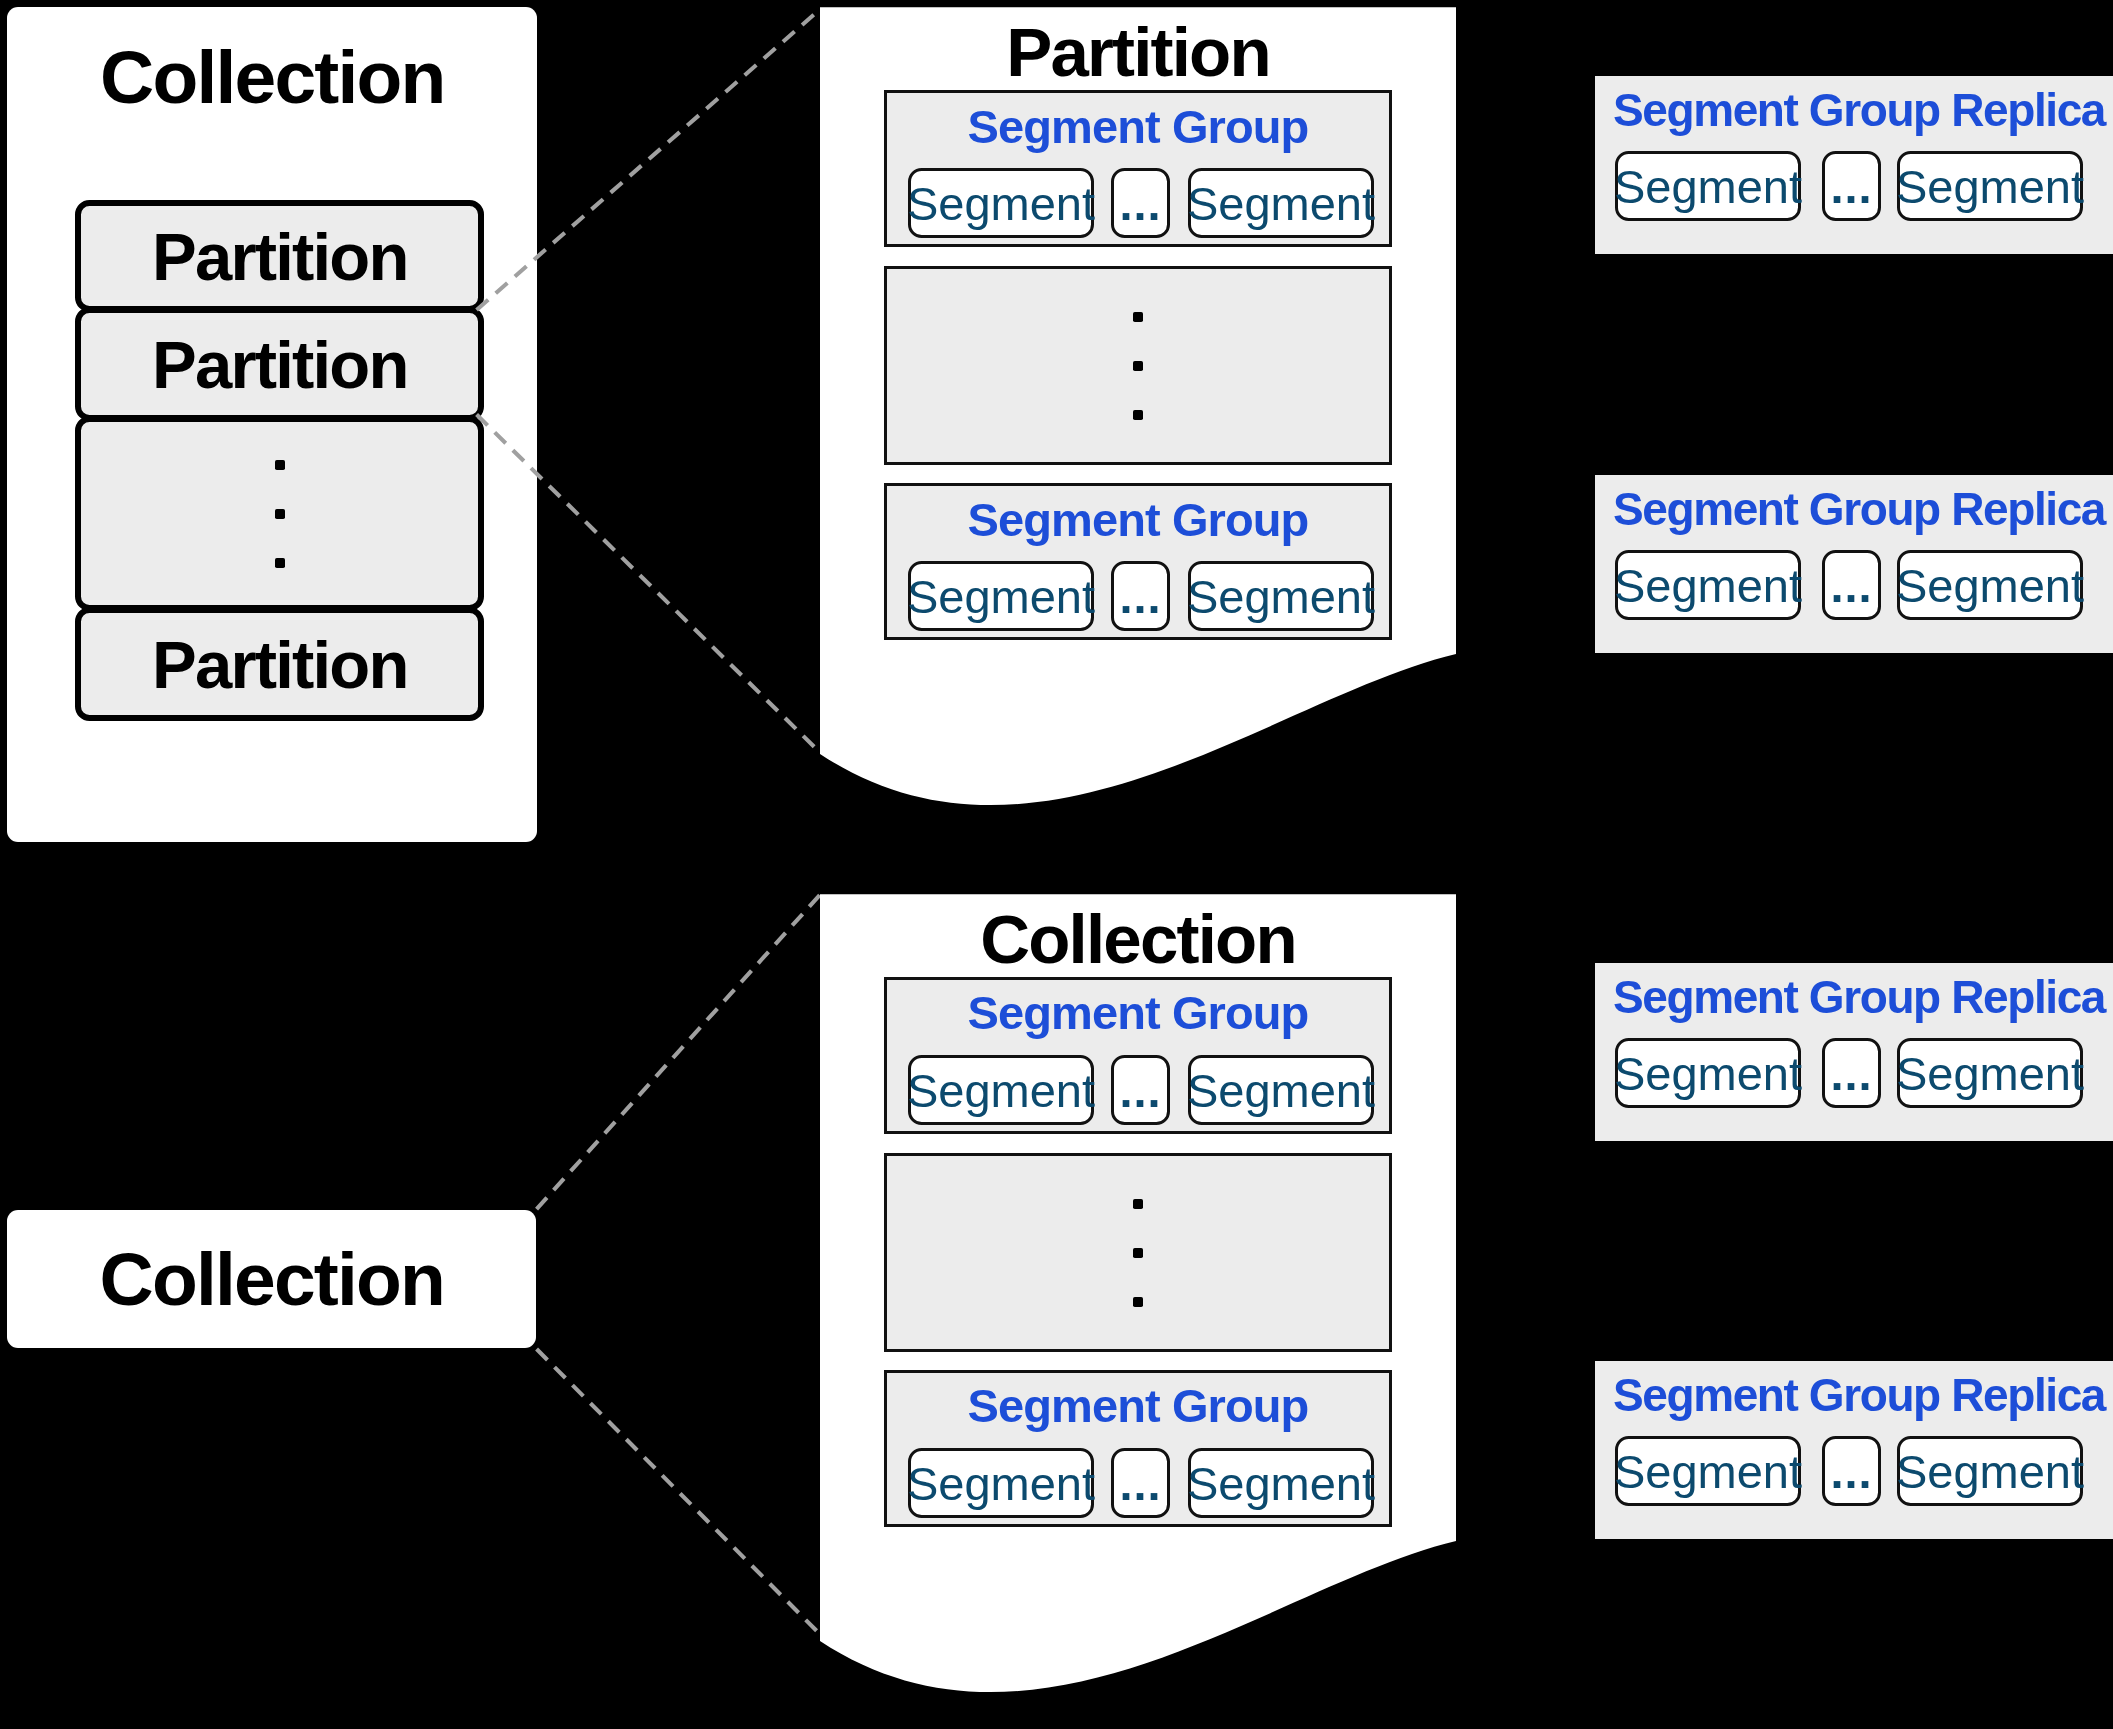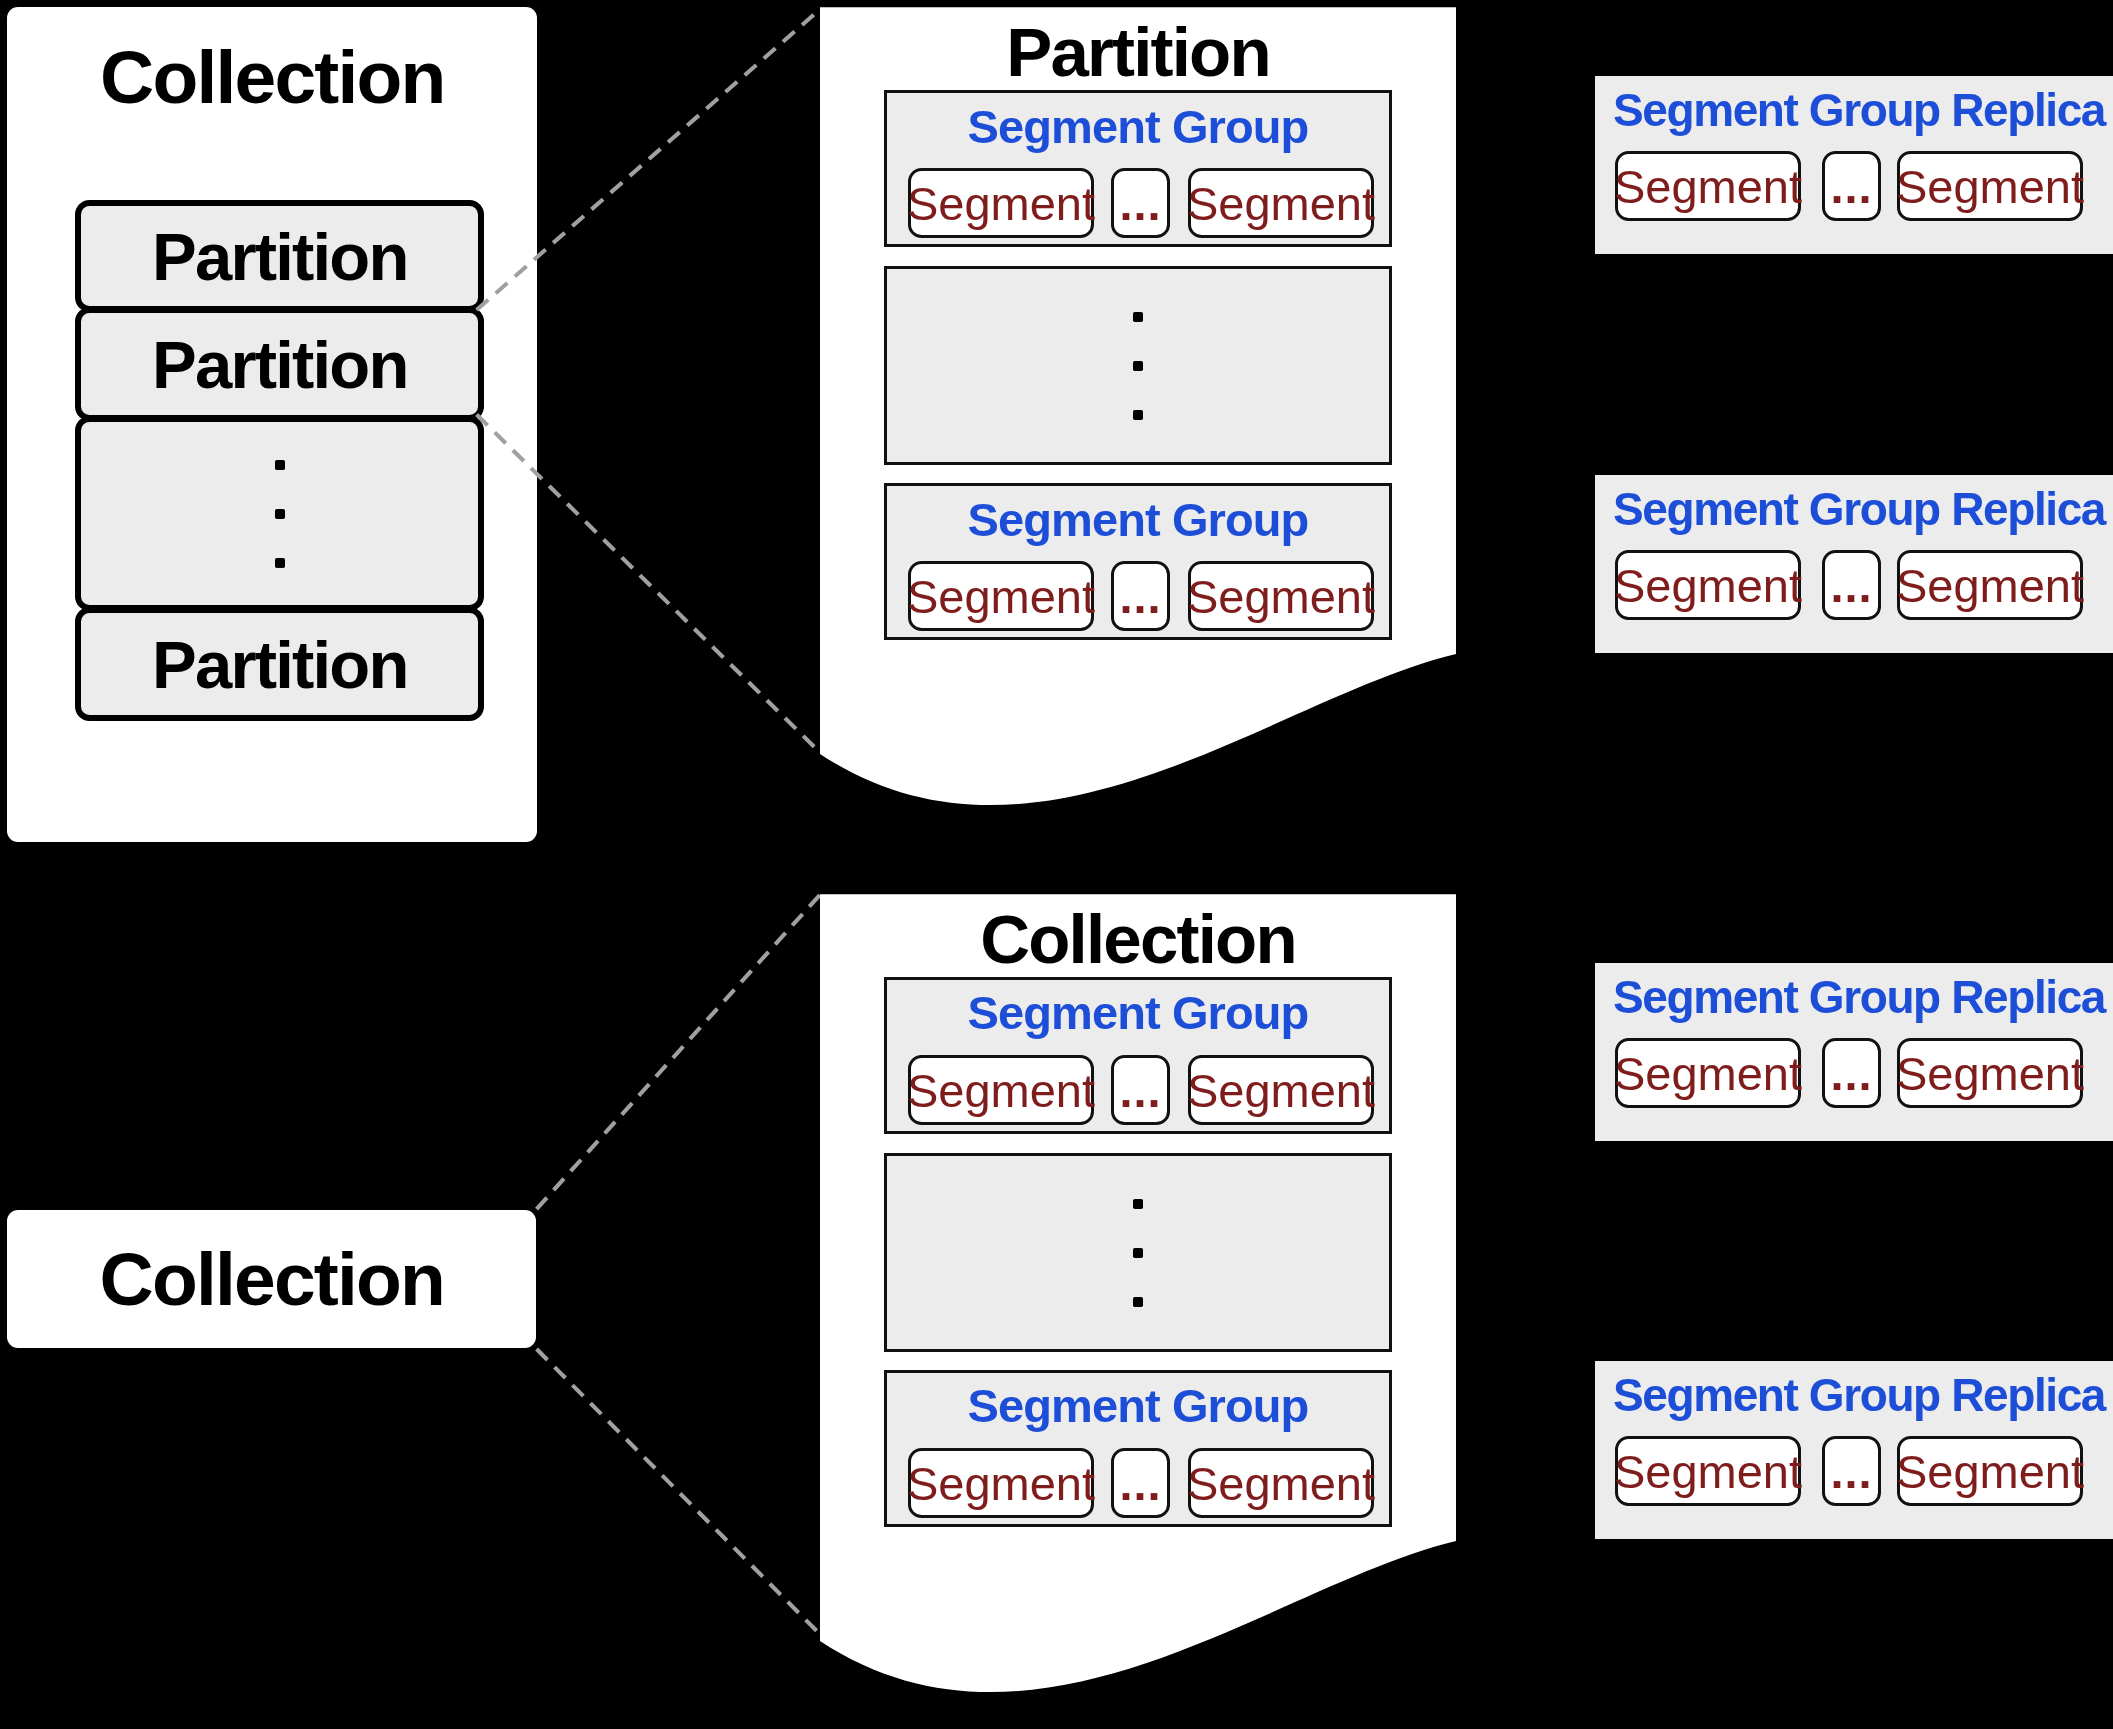--- a/index.html
+++ b/index.html
@@ -53,21 +53,21 @@
   }
   .sg-title{
     position:absolute;top:7.3px;left:0;right:0;text-align:center;
     font-weight:bold;font-size:47px;letter-spacing:-0.9px;color:#1d4ed8;line-height:1.1;
     white-space:nowrap;
   }
   .chip{
     position:absolute;top:75px;height:70px;box-sizing:border-box;
     background:#fff;border:3.6px solid #111;border-radius:13.6px;
     display:flex;align-items:center;justify-content:center;
-    font-size:47px;color:#7f1d1d;white-space:nowrap;
+    font-size:47px;color:#0c4a6e;white-space:nowrap;
   }
   .chip.c1{left:21px;width:186px;}
   .chip.cd{left:224px;width:59px;font-weight:bold;letter-spacing:0.9px;}
   .chip.c2{left:301px;width:186px;}
 
   
   .dotsbox{
     position:absolute;left:64px;width:508px;height:199px;box-sizing:border-box;
     background:#ececec;border:3.6px solid #111;
     display:flex;flex-direction:column;align-items:center;justify-content:center;gap:39px;

